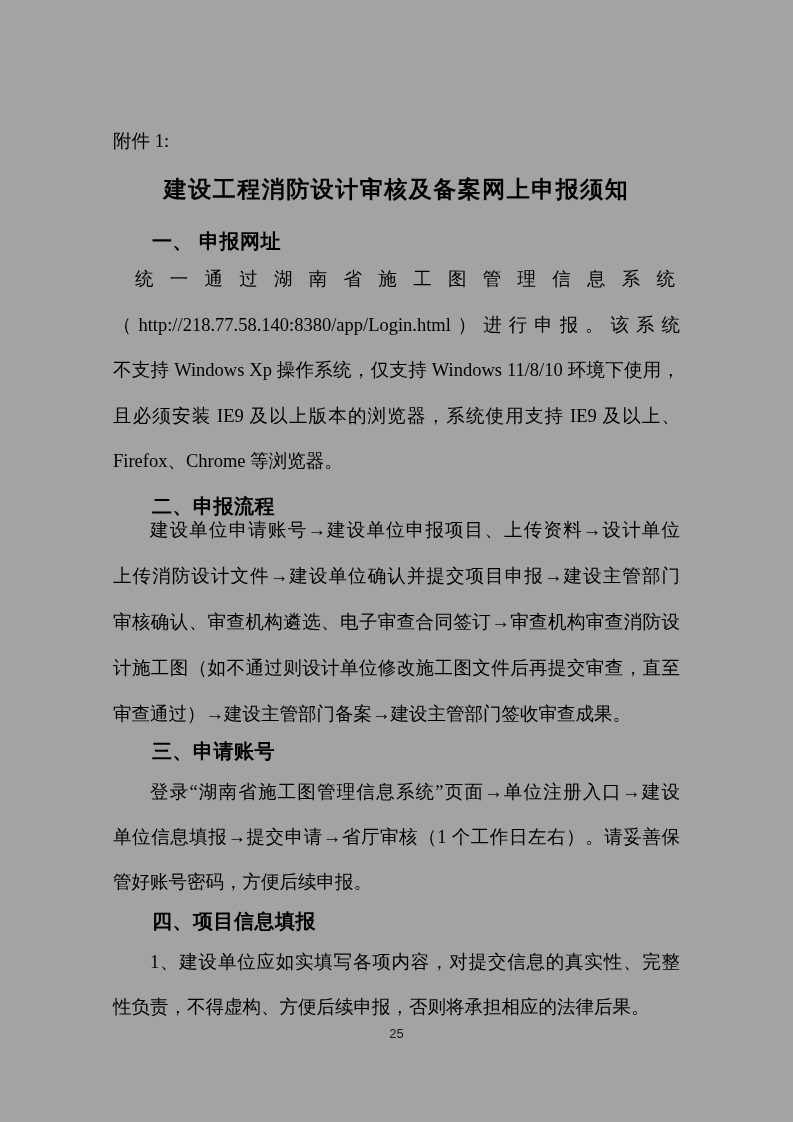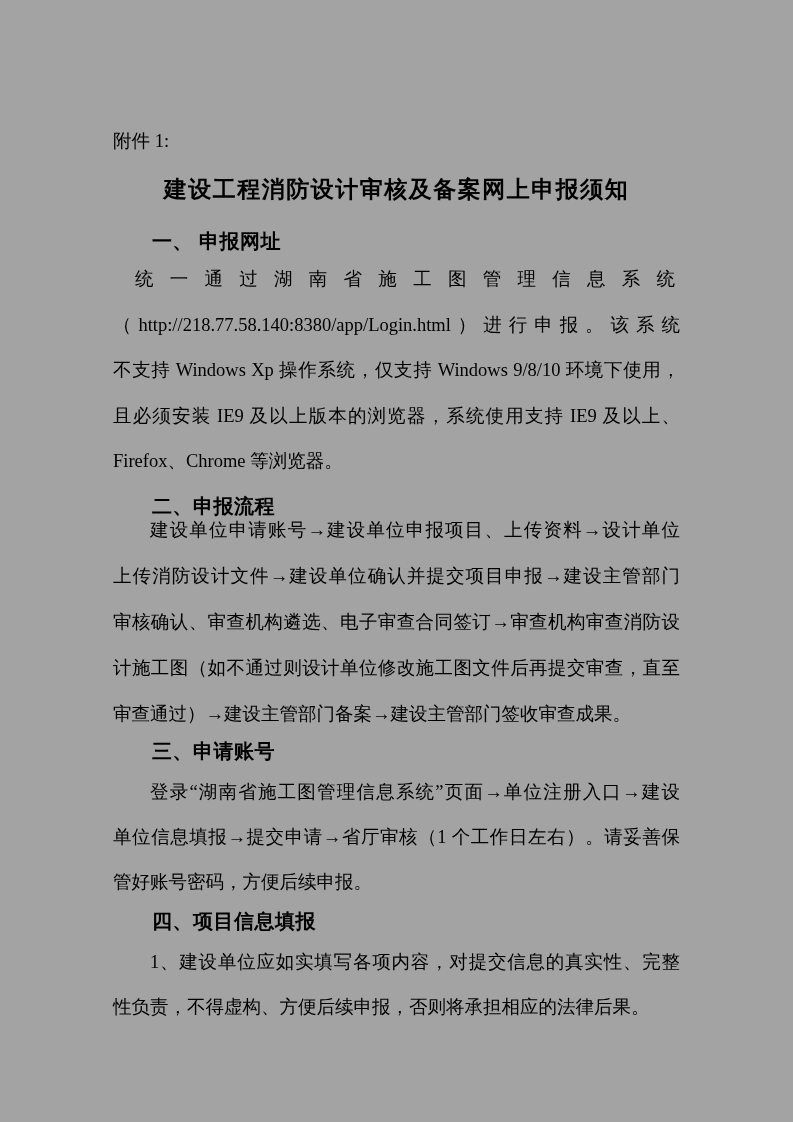--- a/index.html
+++ b/index.html
@@ -39,34 +39,35 @@
 
 <div class="page">
 
   <div class="row att" style="top:130px">附件 1:</div>
 
   <div class="row doc-title" style="top:176px">建设工程消防设计审核及备案网上申报须知</div>
 
   <div class="row heading" style="top:229px">一、 申报网址</div>
   <div class="row body-line stretch just" style="top:268px">统一通过湖南省施工图管理信息系统</div>
   <div class="row body-line just" style="top:314px">（http://218.77.58.140:8380/app/Login.html）进行申报。该系统</div>
-  <div class="row body-line just" style="top:359px">不支持 Windows Xp 操作系统，仅支持 Windows 9/8/10 环境下使用，</div>
+  <div class="row body-line just" style="top:359px">不支持 Windows Xp 操作系统，仅支持 Windows 11/8/10 环境下使用，</div>
   <div class="row body-line just" style="top:405px">且必须安装 IE9 及以上版本的浏览器，系统使用支持 IE9 及以上、</div>
   <div class="row body-line" style="top:450px">Firefox、Chrome 等浏览器。</div>
 
   <div class="row heading" style="top:494px">二、申报流程</div>
   <div class="row body-line indent2 just" style="top:519px">建设单位申请账号→建设单位申报项目、上传资料→设计单位</div>
   <div class="row body-line just" style="top:565px">上传消防设计文件→建设单位确认并提交项目申报→建设主管部门</div>
   <div class="row body-line just" style="top:611px">审核确认、审查机构遴选、电子审查合同签订→审查机构审查消防设</div>
   <div class="row body-line just" style="top:657px">计施工图（如不通过则设计单位修改施工图文件后再提交审查，直至</div>
   <div class="row body-line" style="top:703px">审查通过）→建设主管部门备案→建设主管部门签收审查成果。</div>
 
   <div class="row heading" style="top:739px">三、申请账号</div>
   <div class="row body-line indent2 just" style="top:781px">登录“湖南省施工图管理信息系统”页面→单位注册入口→建设</div>
   <div class="row body-line just" style="top:826px">单位信息填报→提交申请→省厅审核（1 个工作日左右）。请妥善保</div>
   <div class="row body-line" style="top:871px">管好账号密码，方便后续申报。</div>
 
   <div class="row heading" style="top:909px">四、项目信息填报</div>
   <div class="row body-line indent2 just" style="top:951px">1、建设单位应如实填写各项内容，对提交信息的真实性、完整</div>
   <div class="row body-line" style="top:996px">性负责，不得虚构、方便后续申报，否则将承担相应的法律后果。</div>
 
+  <div class="row footer" style="top:1026px">25</div>
 
 </div>
 
 </body></html>

